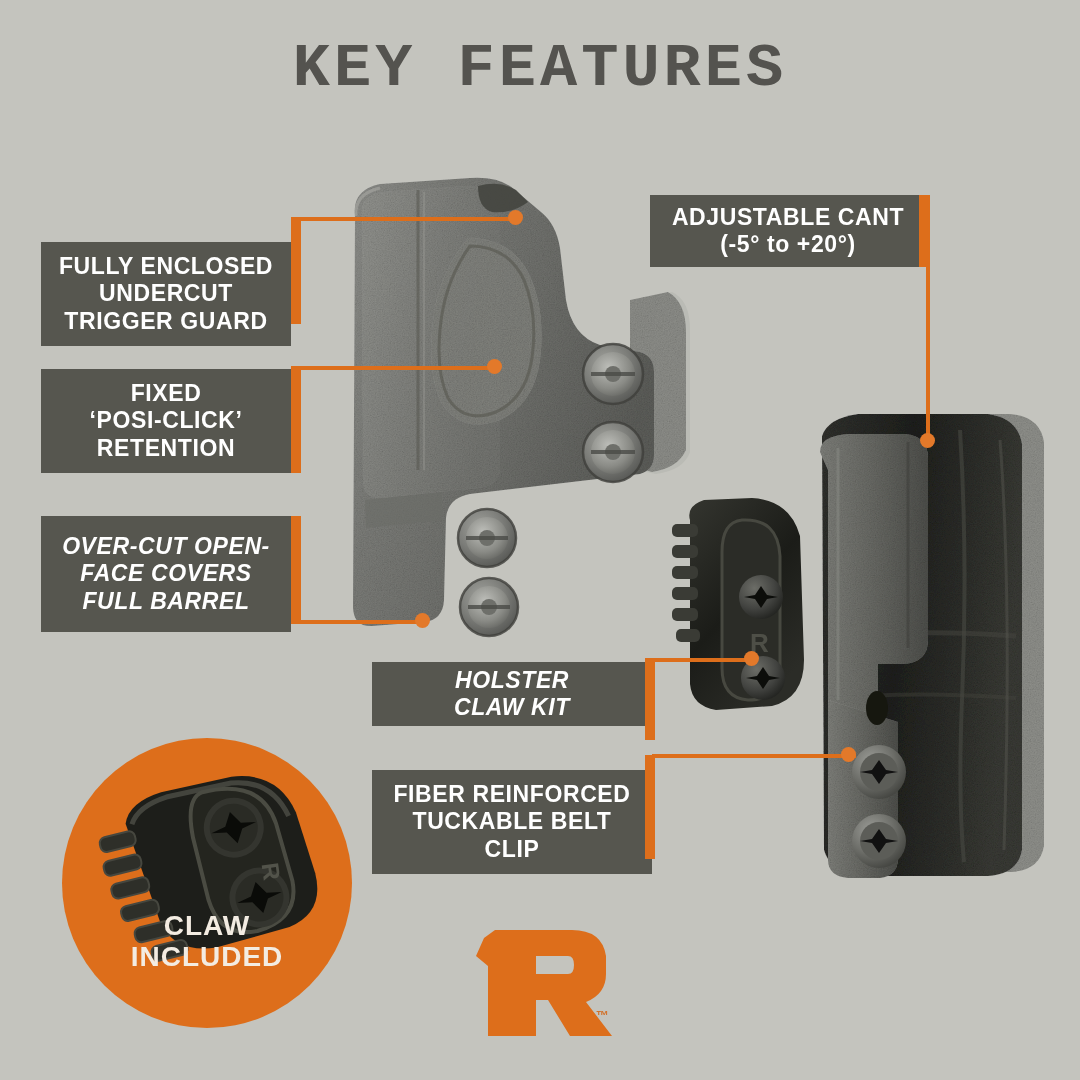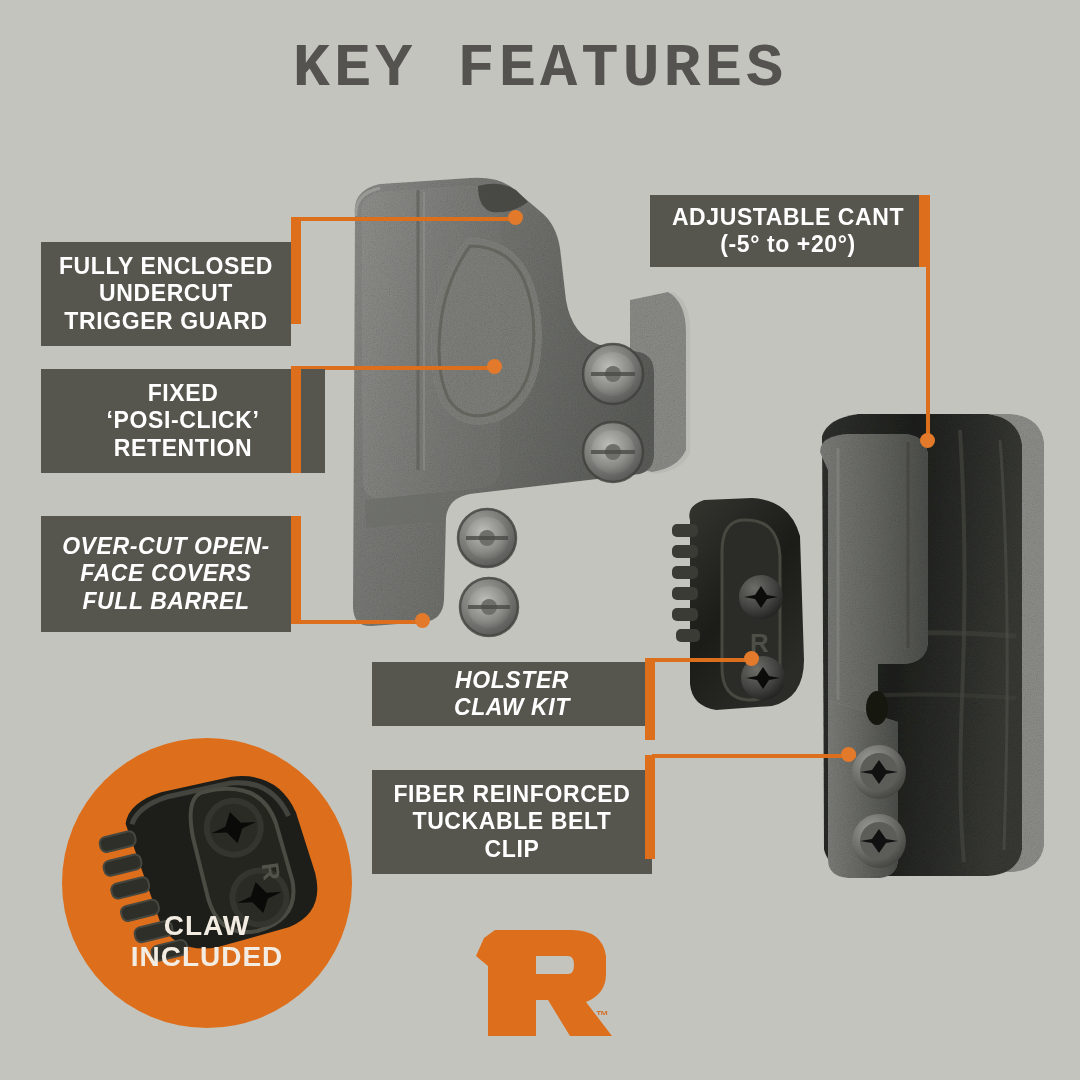--- a/index.html
+++ b/index.html
@@ -333,21 +333,21 @@
   <div class="lead-h" style="left:652px;top:754px;width:204px;"></div>
   <div class="lead-dot" style="left:841px;top:747px;"></div>
 
   <div class="label-box" style="left:41px;top:220px;width:250px;height:104px;font-size:23px;margin-top:22px;">
     <span class="txt">FULLY ENCLOSED
 UNDERCUT
 TRIGGER GUARD</span>
   </div>
   <div class="accent-bar" style="left:291px;top:220px;width:10px;height:104px;"></div>
 
-  <div class="label-box" style="left:41px;top:369px;width:284px;height:104px;font-size:23px;">
+  <div class="label-box" style="left:41px;top:369px;width:250px;height:104px;font-size:23px;">
     <span class="txt">FIXED
 ‘POSI-CLICK’
 RETENTION</span>
   </div>
   <div class="accent-bar" style="left:291px;top:369px;width:10px;height:104px;"></div>
 
   <div class="label-box" style="left:41px;top:516px;width:250px;height:116px;font-size:23px;font-style:italic;">
     <span class="txt">OVER-CUT OPEN-
 FACE COVERS
 FULL BARREL</span>

